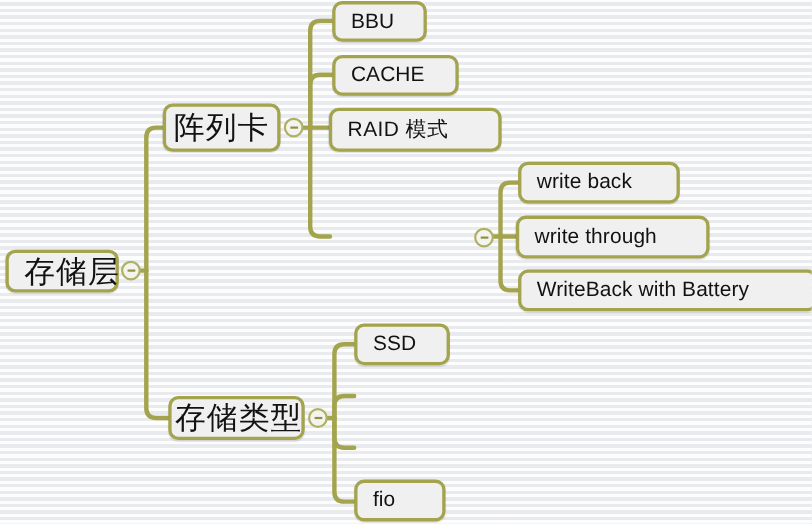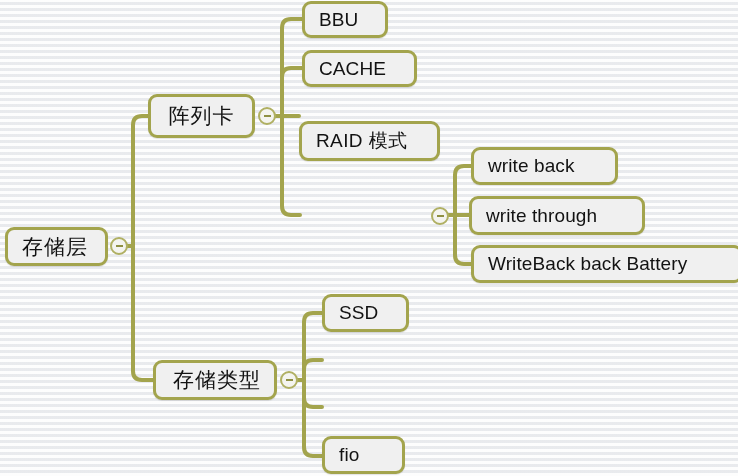--- a/index.html
+++ b/index.html
@@ -43,21 +43,21 @@
     box-shadow: 0 1px 1px rgba(0,0,0,0.10);
     padding-left: 14px;
     padding-right: 14px;
     z-index: 3;
   }
   .node.latin {
     font-size: 19px;
     letter-spacing: 0.1px;
   }
   .node.cjk {
-    font-size: 21px;
+    font-size: 28px;
     letter-spacing: 1px;
     font-family: Liberation Serif, serif;
   }
   .node.mixed {
     font-size: 19px;
     letter-spacing: 0.4px;
   }
   .toggle {
     position: absolute;
     width: 18px;
@@ -123,36 +123,36 @@
   <div class="toggle" style="left:258px; top:107px;"></div>
 
   <div class="node latin" style="left:302px; top:1px; width:86px; height:37px;">
     <span>BBU</span>
   </div>
 
   <div class="node latin" style="left:302px; top:50px; width:115px; height:37px;">
     <span>CACHE</span>
   </div>
 
-  <div class="node mixed" style="left:299px; top:98px; width:141px; height:40px;margin-top:23px;">
+  <div class="node mixed" style="left:299px; top:98px; width:157px; height:40px;">
     <span>RAID 模式</span>
   </div>
 
   <div class="toggle" style="left:431px; top:207px;"></div>
 
   <div class="node latin" style="left:471px; top:147px; width:147px; height:38px;">
     <span>write back</span>
   </div>
 
   <div class="node latin" style="left:469px; top:196px; width:176px; height:39px;">
     <span>write through</span>
   </div>
 
   <div class="node latin" style="left:471px; top:245px; width:272px; height:38px;">
-    <span>WriteBack back Battery</span>
+    <span>WriteBack with Battery</span>
   </div>
 
   <div class="node cjk" style="left:153px; top:360px; width:124px; height:40px; justify-content:center; padding-left:10px; padding-right:6px;">
     <span>存储类型</span>
   </div>
   <div class="toggle" style="left:280px; top:371px;"></div>
 
   <div class="node latin" style="left:322px; top:294px; width:87px; height:38px;">
     <span>SSD</span>
   </div>

